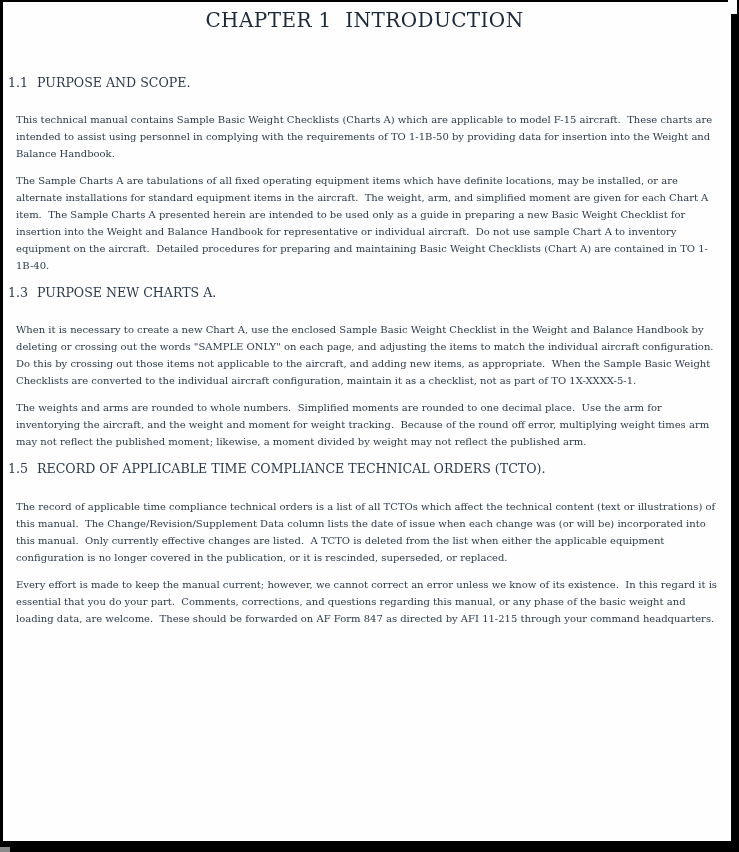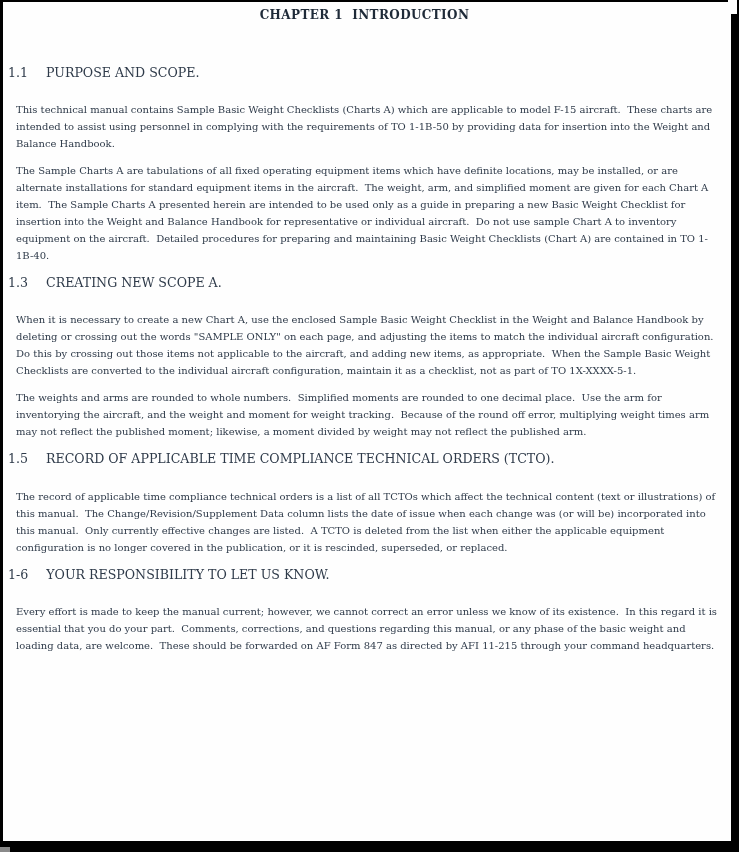--- a/index.html
+++ b/index.html
@@ -29,35 +29,35 @@
     position:absolute;
     left:3px;top:2px;right:8px;bottom:11px;
     background:var(--page);
     color:var(--ink);
     box-sizing:border-box;
     padding:6px 10px 0 5px;
   }
   .title{
     margin:0 0 42px 0;
     text-align:center;
-    font-size:12px;
-    font-weight:bold;
+    font-size:20px;
+    font-weight:normal;
     letter-spacing:0.4px;
     color:var(--title-ink);
     white-space:pre;
   }
   section{margin:0;}
   .sec-heading{
     margin:0 0 20px 0;
     font-size:12.6px;
     font-weight:normal;
     line-height:17.2px;
     color:var(--ink);
   }
-  .sec-num{margin-right:18px;}
+  .sec-num{margin-right:9px;}
   .sec-underlined{
     text-underline-offset:2px;
     text-decoration-thickness:1px;
   }
   .sec-body{
     margin:0 0 10px 8px;
     font-size:10px;
     line-height:17px;
     white-space:pre-wrap;
     color:var(--ink);
@@ -77,32 +77,31 @@
     <section>
       <h2 class="sec-heading"><span class="sec-num">1.1</span><span class="sec-underlined">PURPOSE AND SCOPE</span><span>.</span></h2>
       <p class="sec-body">This technical manual contains Sample Basic Weight Checklists (Charts A) which are applicable to model F-15 aircraft.  These charts are intended to assist using personnel in complying with the requirements of TO 1-1B-50 by providing data for insertion into the Weight and Balance Handbook.</p>
     </section>
 
     <section>
       <p class="sec-body">The Sample Charts A are tabulations of all fixed operating equipment items which have definite locations, may be installed, or are alternate installations for standard equipment items in the aircraft.  The weight, arm, and simplified moment are given for each Chart A item.  The Sample Charts A presented herein are intended to be used only as a guide in preparing a new Basic Weight Checklist for insertion into the Weight and Balance Handbook for representative or individual aircraft.  Do not use sample Chart A to inventory equipment on the aircraft.  Detailed procedures for preparing and maintaining Basic Weight Checklists (Chart A) are contained in TO 1-1B-40.</p>
     </section>
 
     <section>
-      <h2 class="sec-heading"><span class="sec-num">1.3</span><span class="sec-underlined">CREATING NEW SCOPE A</span><span>.</span></h2>
+      <h2 class="sec-heading"><span class="sec-num">1.3</span><span class="sec-underlined">PURPOSE NEW CHARTS A</span><span>.</span></h2>
       <p class="sec-body">When it is necessary to create a new Chart A, use the enclosed Sample Basic Weight Checklist in the Weight and Balance Handbook by deleting or crossing out the words "SAMPLE ONLY" on each page, and adjusting the items to match the individual aircraft configuration.  Do this by crossing out those items not applicable to the aircraft, and adding new items, as appropriate.  When the Sample Basic Weight Checklists are converted to the individual aircraft configuration, maintain it as a checklist, not as part of TO 1X-XXXX-5-1.</p>
     </section>
 
     <section>
       <p class="sec-body">The weights and arms are rounded to whole numbers.  Simplified moments are rounded to one decimal place.  Use the arm for inventorying the aircraft, and the weight and moment for weight tracking.  Because of the round off error, multiplying weight times arm may not reflect the published moment; likewise, a moment divided by weight may not reflect the published arm.</p>
     </section>
 
     <section>
       <h2 class="sec-heading"><span class="sec-num">1.5</span><span class="sec-underlined">RECORD OF APPLICABLE TIME COMPLIANCE TECHNICAL ORDERS (TCTO)</span><span>.</span></h2>
       <p class="sec-body">The record of applicable time compliance technical orders is a list of all TCTOs which affect the technical content (text or illustrations) of this manual.  The Change/Revision/Supplement Data column lists the date of issue when each change was (or will be) incorporated into this manual.  Only currently effective changes are listed.  A TCTO is deleted from the list when either the applicable equipment configuration is no longer covered in the publication, or it is rescinded, superseded, or replaced.</p>
     </section>
 
     <section>
-      <h2 class="sec-heading"><span class="sec-num">1-6</span><span class="sec-underlined">YOUR RESPONSIBILITY TO LET US KNOW</span><span>.</span></h2>
       <p class="sec-body">Every effort is made to keep the manual current; however, we cannot correct an error unless we know of its existence.  In this regard it is essential that you do your part.  Comments, corrections, and questions regarding this manual, or any phase of the basic weight and loading data, are welcome.  These should be forwarded on AF Form 847 as directed by AFI 11-215 through your command headquarters.</p>
     </section>
 
   </div>
 </div>
 
 </body></html>

